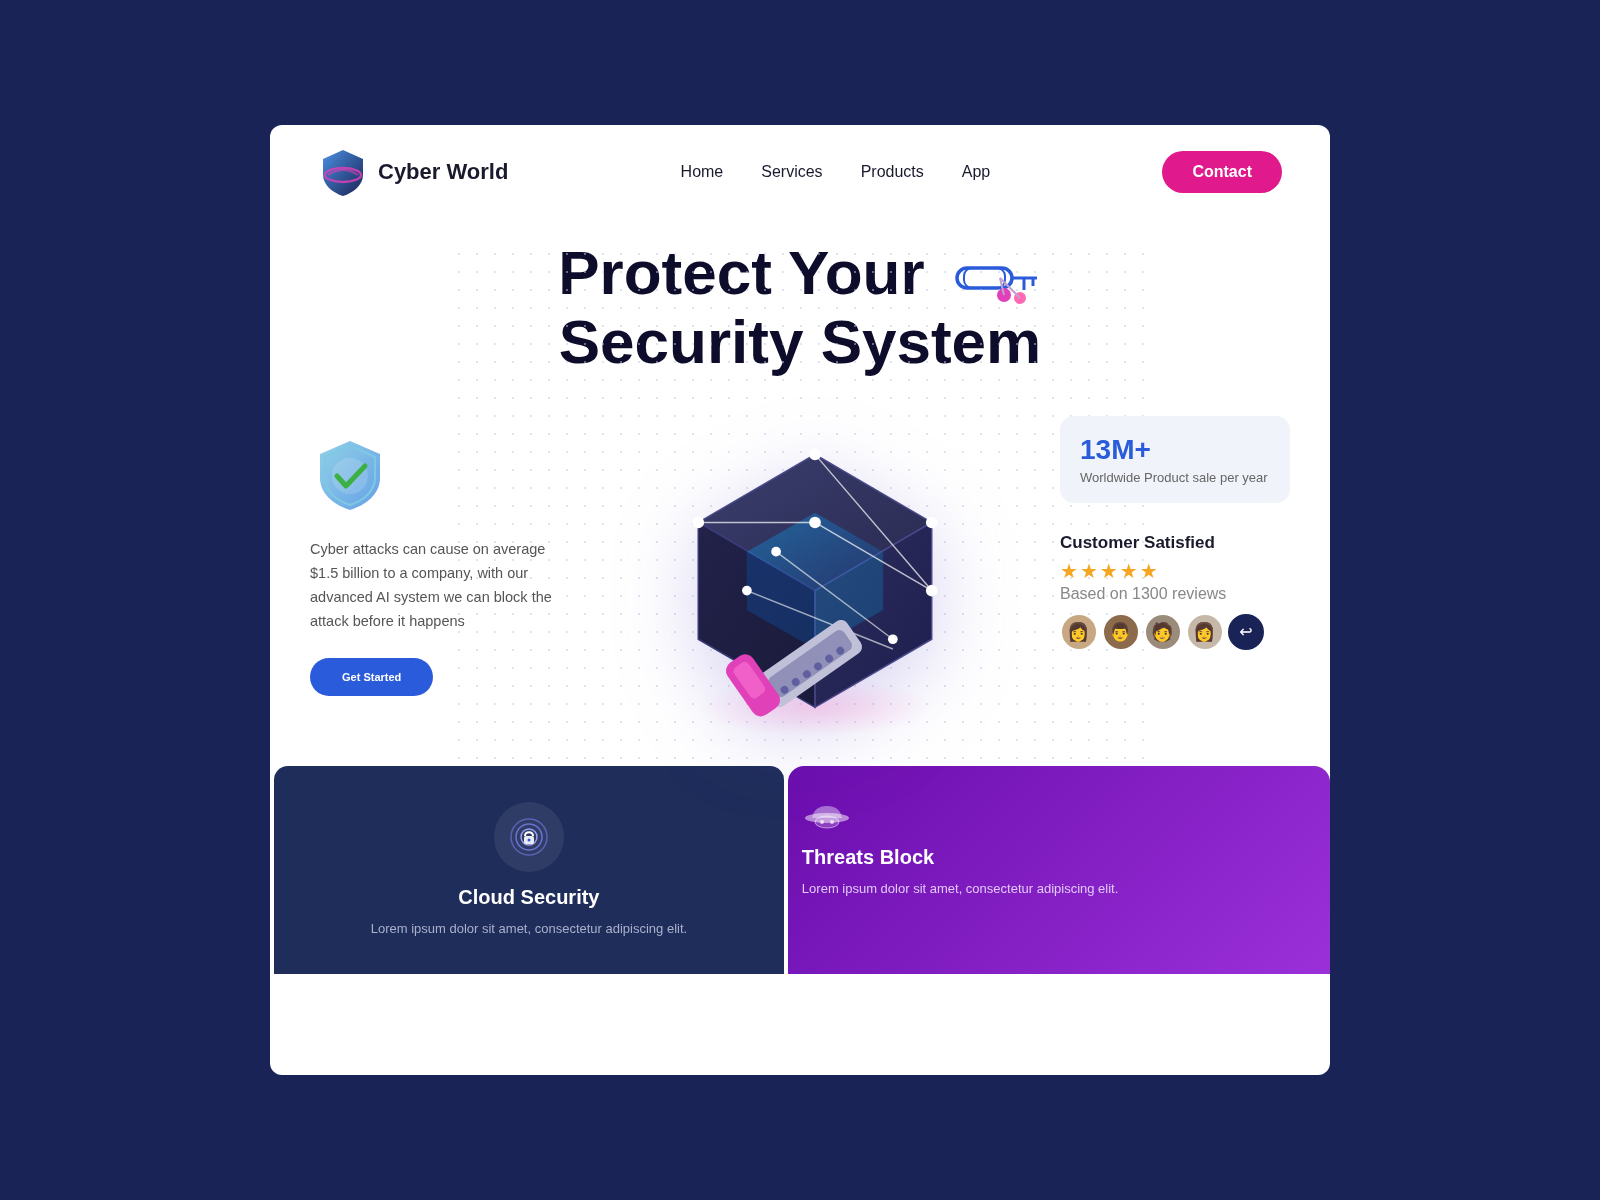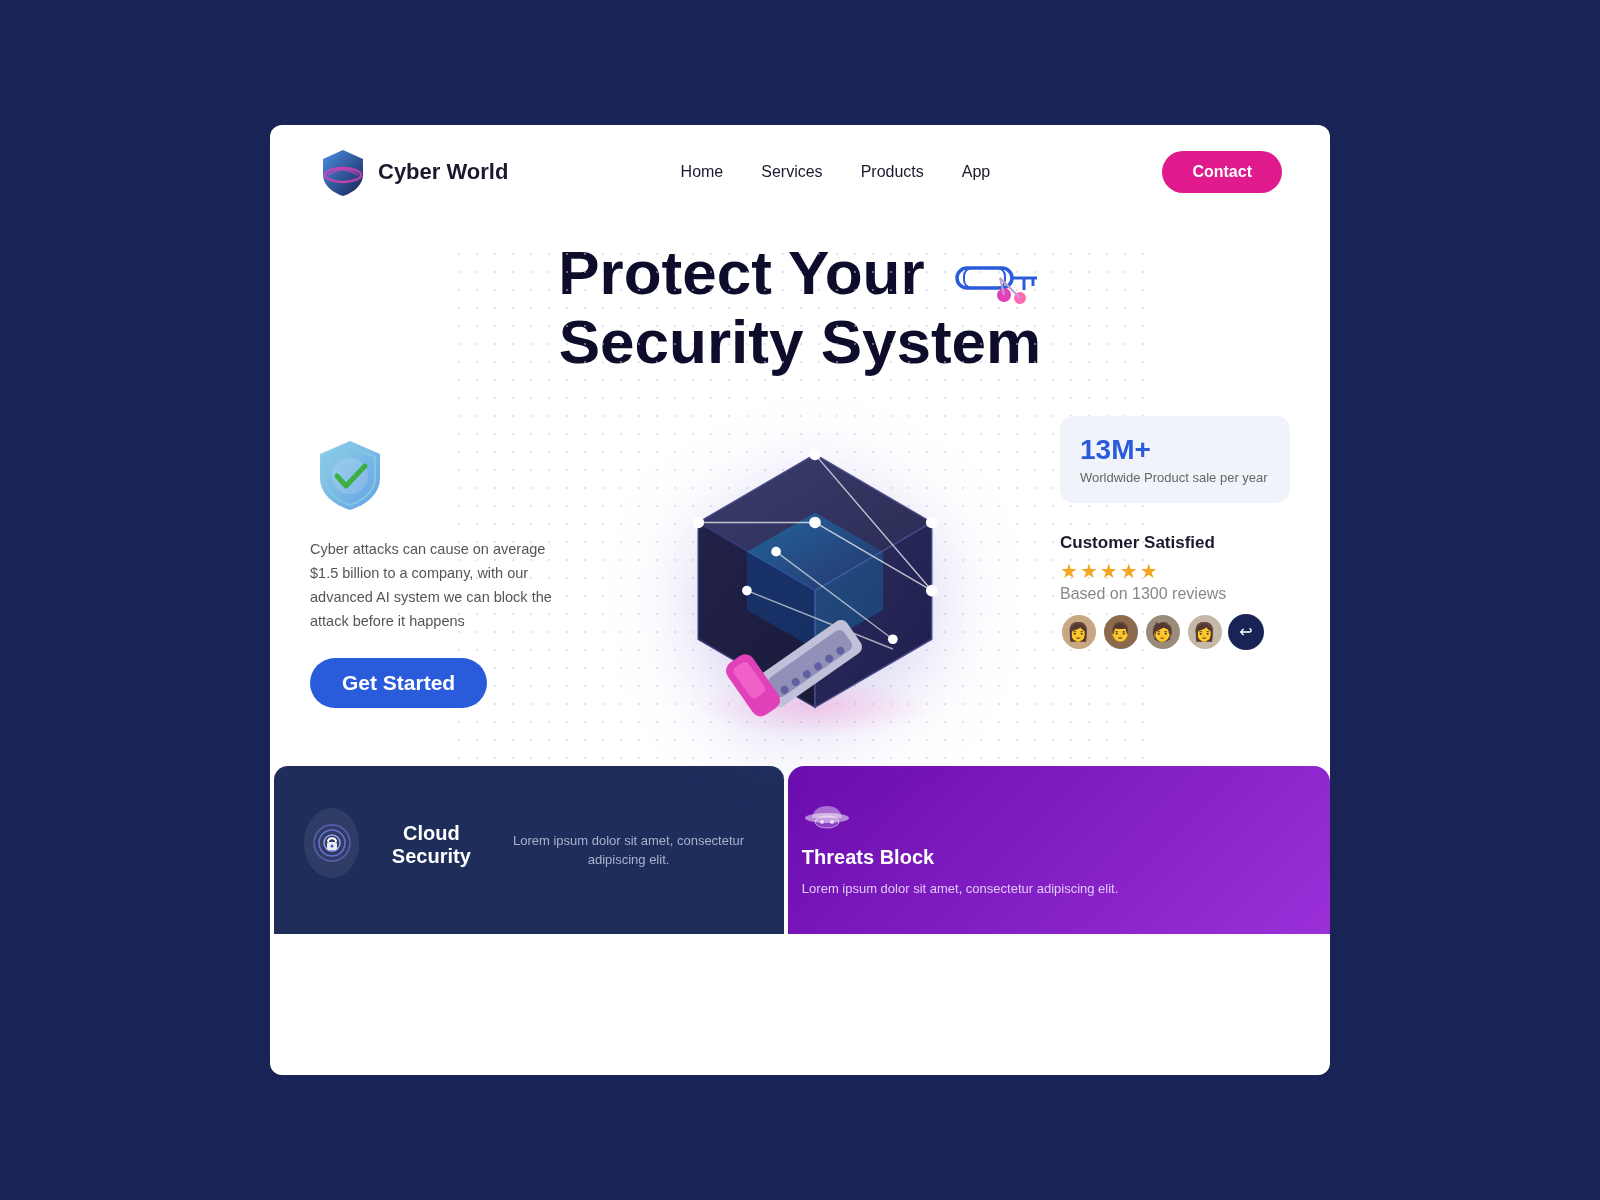--- a/index.html
+++ b/index.html
@@ -110,21 +110,21 @@
       color: #555;
       line-height: 1.65;
       margin-bottom: 24px;
     }
     .get-started-btn {
       background: #2a5bda;
       color: #fff;
       border: none;
       border-radius: 30px;
       padding: 13px 32px;
-      font-size: 21px;
+      font-size: 11px;
       font-weight: 600;
       cursor: pointer;
     }
 
     
     .center-panel {
       flex: 1;
       display: flex;
       justify-content: center;
       align-items: flex-start;
@@ -238,27 +238,26 @@
       color: #fff;
       text-decoration: underline;
       text-underline-offset: 6px;
       line-height: 1.2;
     }
     .bottom-center {
       background: #1e2d5a;
       flex: 0.7;
       padding: 36px 30px;
       display: flex;
-      flex-direction: row;
+      flex-direction: column;
       align-items: center;
       border-radius: 14px 14px 0 0;
       margin: 0 4px;
       position: relative;
       top: -10px;
-      gap: 16px;
     }
     .cloud-icon-wrap {
       width: 70px;
       height: 70px;
       background: rgba(255,255,255,0.08);
       border-radius: 50%;
       display: flex;
       align-items: center;
       justify-content: center;
       margin-bottom: 14px;

